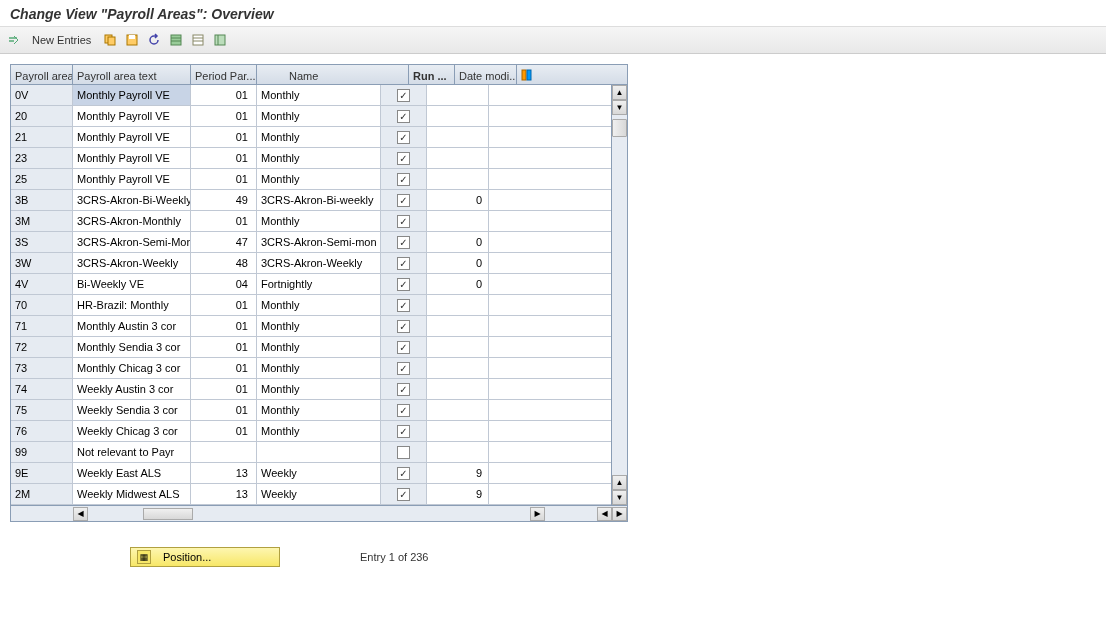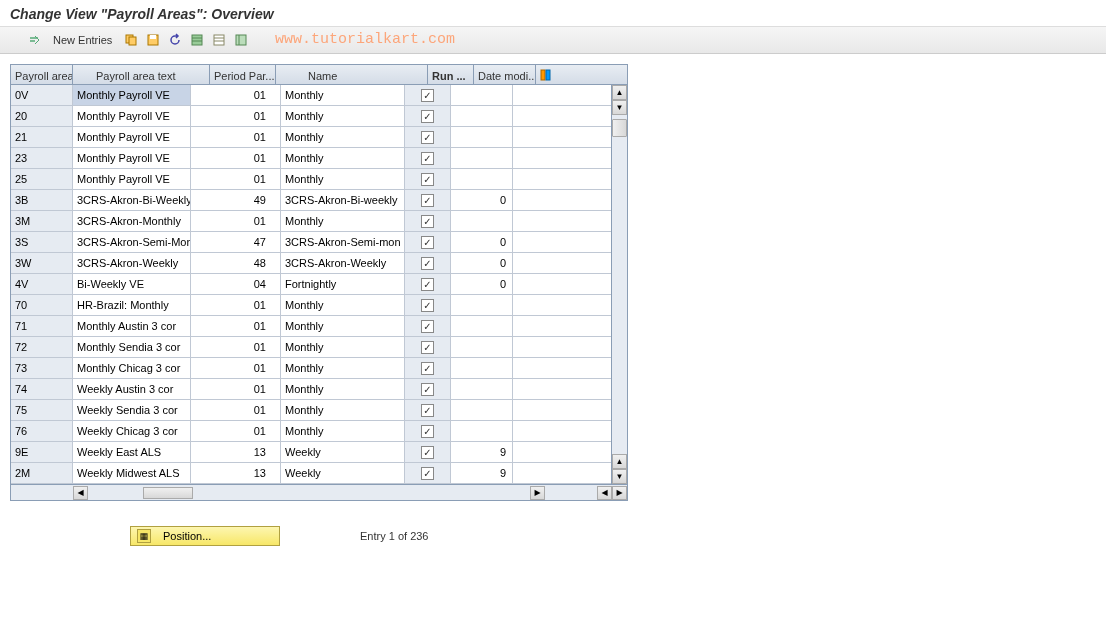--- a/index.html
+++ b/index.html
@@ -19,21 +19,21 @@
     .page-title {
       font-size: 14px;
       font-weight: bold;
       font-style: italic;
       color: #333;
     }
     .toolbar {
       background: linear-gradient(#f5f5f5, #e8e8e8);
       border-top: 1px solid #ddd;
       border-bottom: 1px solid #ccc;
-      padding: 3px 25px;
+      padding: 3px 4px;
       display: flex;
       align-items: center;
       gap: 4px;
       height: 28px;
       position: relative;
     }
     .toolbar-icon {
       width: 18px;
       height: 18px;
       display: inline-flex;
@@ -75,21 +75,21 @@
       border-right: 1px solid #8a9db5;
       padding: 5px 4px;
       font-size: 11px;
       color: #333;
       overflow: hidden;
       white-space: nowrap;
       text-overflow: clip;
       background: linear-gradient(#e8edf3, #d4dce7);
     }
     .th.c0 { width: 62px; }
-    .th.c1 { width: 118px; margin-left: 19px; }
+    .th.c1 { width: 118px; }
     .th.c2 { width: 66px; text-align: center; }
     .th.c3 { width: 124px; margin-left: 28px; }
     .th.c4 { width: 46px; font-weight: bold; }
     .th.c5 { width: 62px; }
     .corner-icon {
       width: 22px;
       background: linear-gradient(#e8edf3, #d4dce7);
       border-right: none;
       display: flex;
       align-items: center;
@@ -108,21 +108,21 @@
       padding: 2px 4px;
       font-size: 11px;
       background: #fff;
       overflow: hidden;
       white-space: nowrap;
       display: flex;
       align-items: center;
     }
     .td.c0 { width: 62px; background: #e6ebf2; }
     .td.c1 { width: 118px; }
-    .td.c2 { width: 90px; justify-content: flex-end; padding-right: 14px; }
+    .td.c2 { width: 66px; justify-content: flex-end; padding-right: 8px; }
     .td.c3 { width: 124px; }
     .td.c4 { width: 46px; background: #e6ebf2; justify-content: center; }
     .td.c5 { width: 62px; justify-content: flex-end; padding-right: 6px; }
     .td.selected { background: #c8d4e6; }
     .checkbox {
       width: 13px;
       height: 13px;
       border: 1px solid #888;
       background: #fff;
       display: inline-flex;
@@ -268,21 +268,20 @@
         <line x1="2" y1="5" x2="12" y2="5" stroke="#886"></line>
         <line x1="2" y1="8" x2="12" y2="8" stroke="#886"></line>
       </svg>
   </span>
   <span class="toolbar-icon">
     <svg width="14" height="14">
         <rect x="2" y="2" width="10" height="10" fill="#bdb" stroke="#585"></rect>
         <line x1="5" y1="2" x2="5" y2="12" stroke="#585"></line>
       </svg>
   </span>
-  <div class="watermark">www.tutorialkart.com</div>
 </div>
 
 <div class="table-container">
   <div class="table-header-row">
     <div class="th c0">Payroll area</div>
     <div class="th c1">Payroll area text</div>
     <div class="th c2">Period Par...</div>
     <div class="th c3">Name</div>
     <div class="th c4">Run ...</div>
     <div class="th c5">Date modi...</div>
@@ -458,20 +457,30 @@
         <div class="td c0">76</div>
         <div class="td c1">Weekly Chicag 3 cor</div>
         <div class="td c2">01</div>
         <div class="td c3">Monthly</div>
         <div class="td c4">
           <span class="checkbox">✓</span>
         </div>
         <div class="td c5"></div>
       </div>
       <div class="data-row">
+        <div class="td c0">99</div>
+        <div class="td c1">Not relevant to Payr</div>
+        <div class="td c2"></div>
+        <div class="td c3"></div>
+        <div class="td c4">
+          <span class="checkbox"></span>
+        </div>
+        <div class="td c5"></div>
+      </div>
+      <div class="data-row">
         <div class="td c0">9E</div>
         <div class="td c1">Weekly East ALS</div>
         <div class="td c2">13</div>
         <div class="td c3">Weekly</div>
         <div class="td c4">
           <span class="checkbox">✓</span>
         </div>
         <div class="td c5">9</div>
       </div>
       <div class="data-row">

